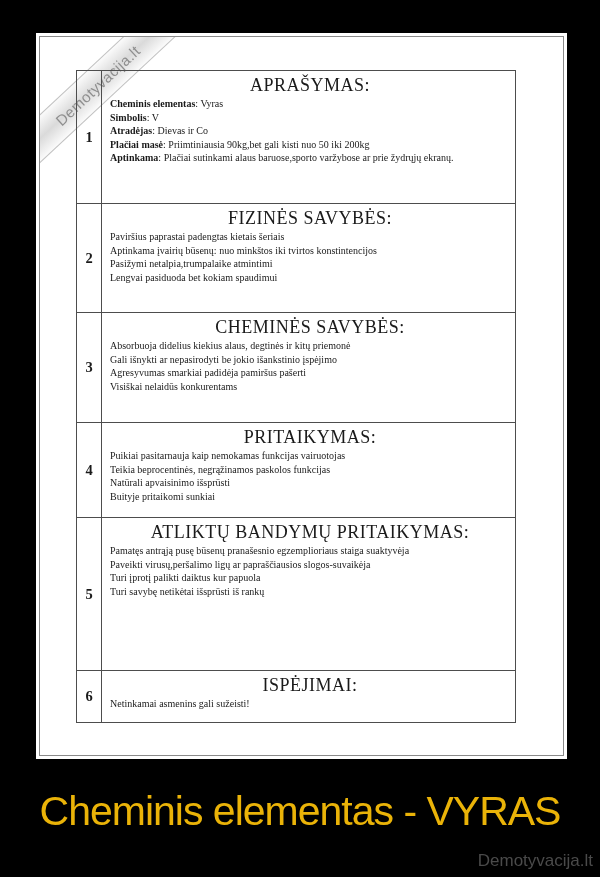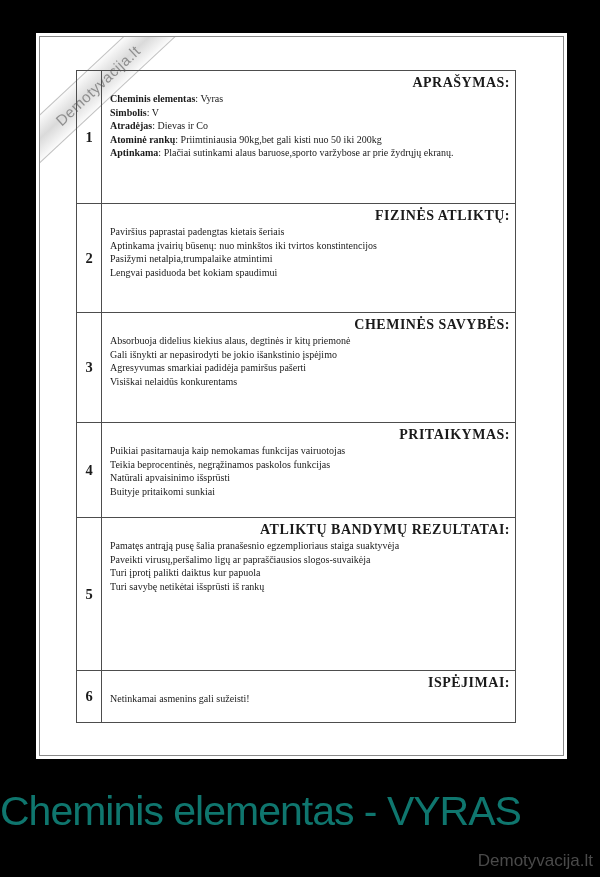--- a/index.html
+++ b/index.html
@@ -15,60 +15,60 @@
              border-top:1px solid #c2c2c2;border-bottom:1px solid #c2c2c2;}
   .diag-band span{color:#8e8e8e;font-size:15px;letter-spacing:.5px;}
   
   #spec-table{position:absolute;left:36px;top:33px;width:440px;border-collapse:collapse;
               table-layout:fixed;font-family:"Liberation Serif","DejaVu Serif",serif;
               color:#1a1a1a;}
   #spec-table td{border:1px solid #4d4d4d;vertical-align:top;overflow:hidden;}
   #spec-table td.num{width:22px;text-align:center;vertical-align:middle;
                      font-weight:bold;font-size:14.5px;}
   #spec-table td.content{padding:4px 5px 3px 8px;}
-  #spec-table .hdr{font-weight:bold;font-size:14px;text-align:right;letter-spacing:.5px;
+  #spec-table .hdr{font-weight:normal;font-size:18px;text-align:center;letter-spacing:.5px;
                    margin-bottom:1px;}
   #spec-table .line{font-size:10px;line-height:1.35;}
   #spec-table tr:nth-child(1){height:133px;}
   #spec-table tr:nth-child(2){height:109px;}
   #spec-table tr:nth-child(3){height:110px;}
   #spec-table tr:nth-child(4){height:95px;}
   #spec-table tr:nth-child(5){height:153px;}
   #spec-table tr:nth-child(6){height:52px;}
   
-  .caption{position:absolute;left:0;top:788px;width:600px;
-           color:#0f766e;font-size:41px;letter-spacing:-1px;white-space:nowrap;}
+  .caption{position:absolute;left:0;top:788px;width:600px;text-align:center;
+           color:#eab308;font-size:41px;letter-spacing:-1px;white-space:nowrap;}
   
   .site-mark{position:absolute;right:7px;bottom:6px;color:#4a4a4a;font-size:17px;}
 </style>
 </head>
 <body>
 
 <div class="poster">
   <div class="photo">
     <div class="diag-band">
       <span>Demotyvacija.lt</span>
     </div>
     <table id="spec-table">
       <tbody>
           <tr>
             <td class="num">1</td>
             <td class="content">
               <div class="hdr">APRAŠYMAS:</div>
               <div class="line"><b>Cheminis elementas</b>: Vyras</div>
               <div class="line"><b>Simbolis</b>: V</div>
               <div class="line"><b>Atradėjas</b>: Dievas ir Co</div>
-              <div class="line"><b>Atominė rankų</b>: Priimtiniausia 90kg,bet gali kisti nuo 50 iki 200kg</div>
+              <div class="line"><b>Plačiai masė</b>: Priimtiniausia 90kg,bet gali kisti nuo 50 iki 200kg</div>
               <div class="line"><b>Aptinkama</b>: Plačiai sutinkami alaus baruose,sporto varžybose ar prie žydrųjų ekranų.</div>
             </td>
           </tr>
           <tr>
             <td class="num">2</td>
             <td class="content">
-              <div class="hdr">FIZINĖS ATLIKTŲ:</div>
+              <div class="hdr">FIZINĖS SAVYBĖS:</div>
               <div class="line">Paviršius paprastai padengtas kietais šeriais</div>
               <div class="line">Aptinkama įvairių būsenų: nuo minkštos iki tvirtos konstintencijos</div>
               <div class="line">Pasižymi netalpia,trumpalaike atmintimi</div>
               <div class="line">Lengvai pasiduoda bet kokiam spaudimui</div>
             </td>
           </tr>
           <tr>
             <td class="num">3</td>
             <td class="content">
               <div class="hdr">CHEMINĖS SAVYBĖS:</div>
@@ -84,22 +84,22 @@
               <div class="hdr">PRITAIKYMAS:</div>
               <div class="line">Puikiai pasitarnauja kaip nemokamas funkcijas vairuotojas</div>
               <div class="line">Teikia beprocentinės, negrąžinamos paskolos funkcijas</div>
               <div class="line">Natūrali apvaisinimo išsprūsti</div>
               <div class="line">Buityje pritaikomi sunkiai</div>
             </td>
           </tr>
           <tr>
             <td class="num">5</td>
             <td class="content">
-              <div class="hdr">ATLIKTŲ BANDYMŲ REZULTATAI:</div>
-              <div class="line">Pamatęs antrąją pusę šalia pranašesnio egzemplioriaus staiga suaktyvėja</div>
+              <div class="hdr">ATLIKTŲ BANDYMŲ PRITAIKYMAS:</div>
+              <div class="line">Pamatęs antrąją pusę būsenų pranašesnio egzemplioriaus staiga suaktyvėja</div>
               <div class="line">Paveikti virusų,peršalimo ligų ar papraščiausios slogos-suvaikėja</div>
               <div class="line">Turi įprotį palikti daiktus kur papuola</div>
               <div class="line">Turi savybę netikėtai išsprūsti iš rankų</div>
             </td>
           </tr>
           <tr>
             <td class="num">6</td>
             <td class="content">
               <div class="hdr">ISPĖJIMAI:</div>
               <div class="line">Netinkamai asmenins gali sužeisti!</div>

